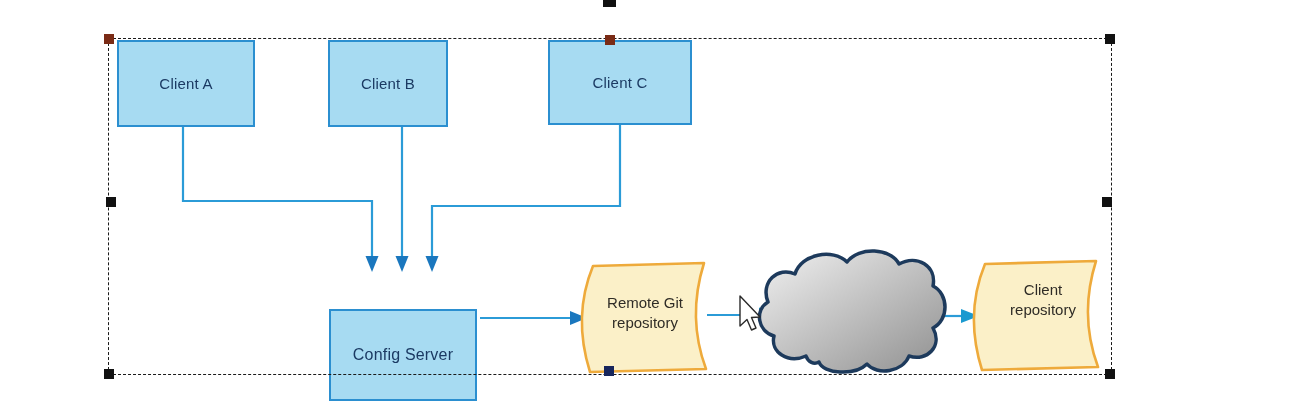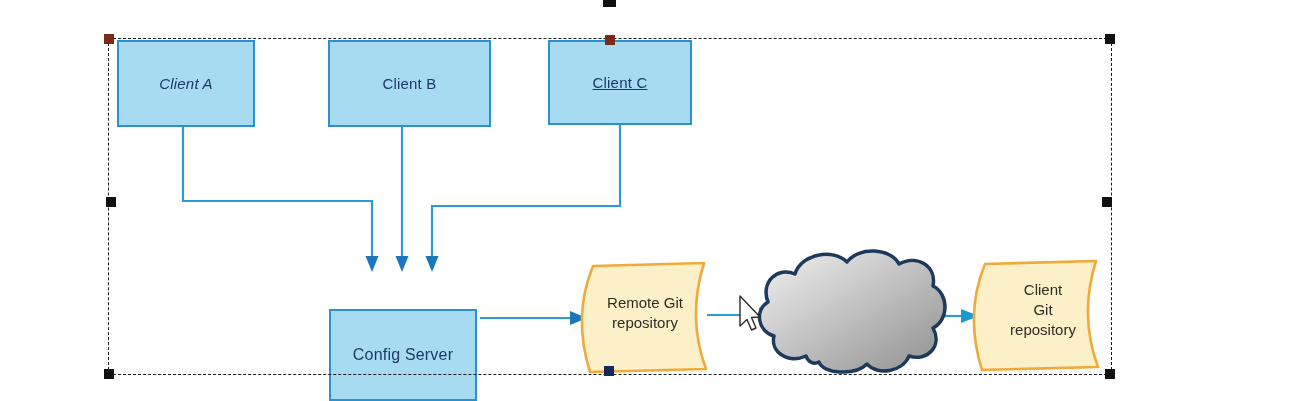--- a/index.html
+++ b/index.html
@@ -8,23 +8,23 @@
     overflow:hidden;font-family:"Liberation Sans",sans-serif;
   }
   .top-artifact{position:absolute;left:603px;top:0;width:13px;height:7px;background:#111;}
   .diagram-svg{position:absolute;left:0;top:0;width:1315px;height:401px;}
   .node{
     position:absolute;box-sizing:border-box;
     background:#a7dbf2;border:2px solid #2b8fd0;
     display:flex;align-items:center;justify-content:center;
     color:#1b3a63;font-size:15px;letter-spacing:.2px;
   }
-  .node-client-a{left:117px;top:40px;width:138px;height:87px;font-style:italic;}
-  .node-client-b{left:328px;top:40px;width:163px;height:87px;}
-  .node-client-c{left:548px;top:40px;width:144px;height:85px;text-decoration:underline;}
+  .node-client-a{left:117px;top:40px;width:138px;height:87px;}
+  .node-client-b{left:328px;top:40px;width:120px;height:87px;}
+  .node-client-c{left:548px;top:40px;width:144px;height:85px;}
   .node-config{left:329px;top:273px;width:148px;height:92px;font-size:16px;margin-top:36px;}
   .repo-label{
     position:absolute;color:#2f2c26;font-size:15px;line-height:20px;
     text-align:center;
   }
   .repo-label span{display:block;}
   .repo-label-local{left:586px;top:293px;width:118px;}
   .repo-label-remote{left:985px;top:280px;width:116px;}
   .selection-rect{
     position:absolute;left:108px;top:38px;width:1004px;height:337px;
@@ -103,21 +103,20 @@
   <div class="node node-config">
     <span>Config Server</span>
   </div>
 
   <div class="repo-label repo-label-local">
     <span>Remote Git</span>
     <span>repository</span>
   </div>
   <div class="repo-label repo-label-remote">
     <span>Client</span>
-    <span>Git</span>
     <span>repository</span>
   </div>
 
   <div class="selection-rect"></div>
   <div class="handle handle-tl"></div>
   <div class="handle handle-tm"></div>
   <div class="handle handle-tr"></div>
   <div class="handle handle-ml"></div>
   <div class="handle handle-mr"></div>
   <div class="handle handle-bl"></div>

